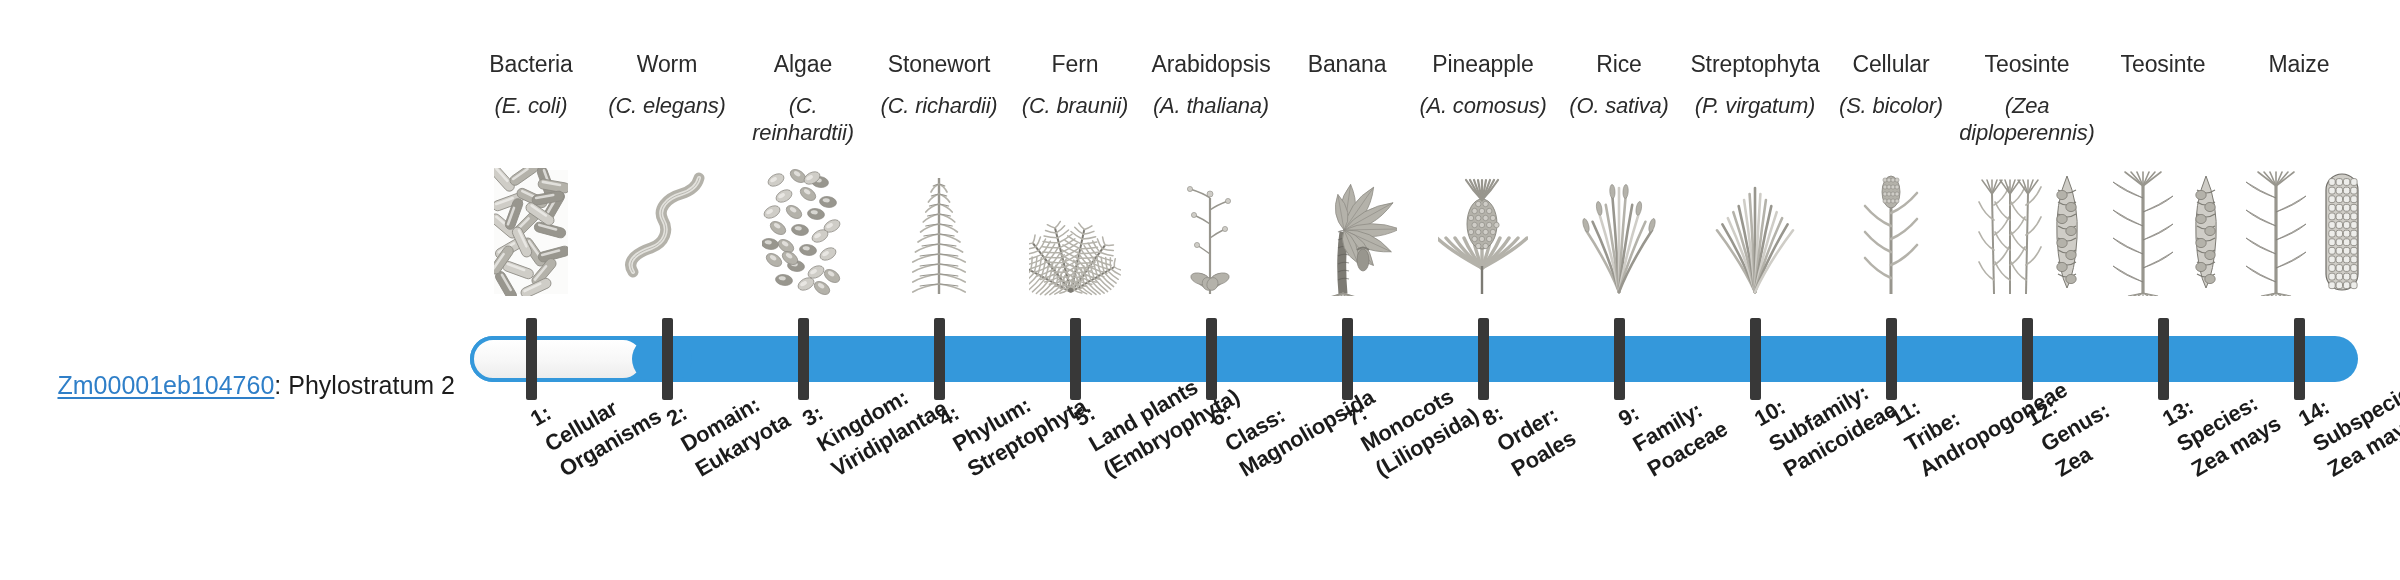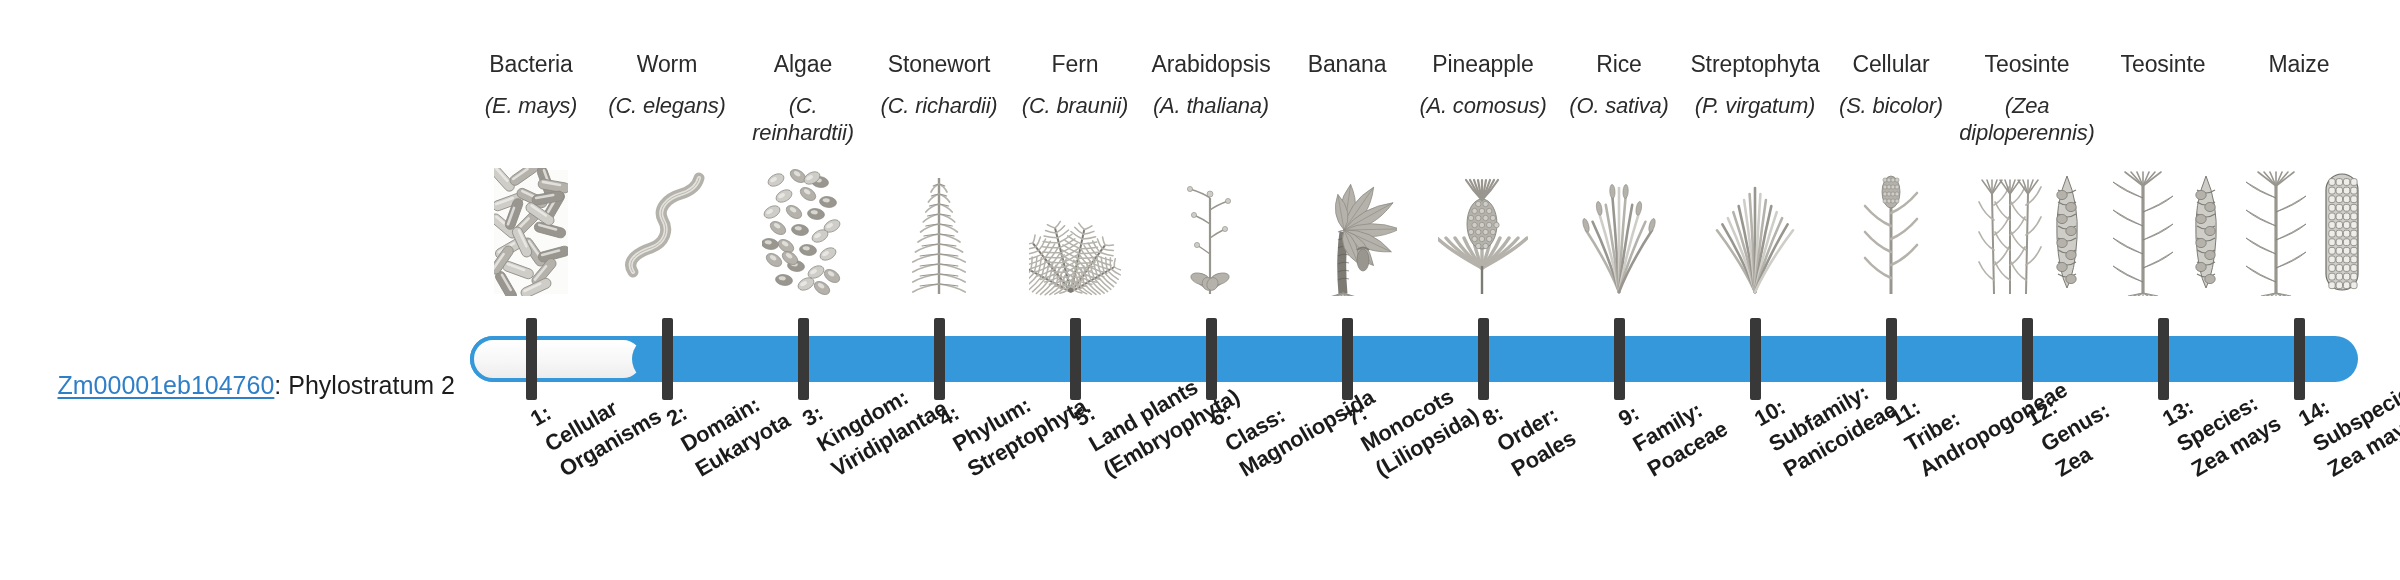--- a/index.html
+++ b/index.html
@@ -235,21 +235,21 @@
             <rect x="-13" y="-3.4" width="20" height="2.6" rx="1.3" fill="#f0efec" opacity="0.75"></rect>
           </g>
           <g transform="translate(28,74) rotate(65)">
             <rect x="-16" y="-5" width="32" height="10" rx="5" fill="#cfcdc7" stroke="#8d8b84" stroke-width="0.8"></rect>
             <rect x="-13" y="-3.4" width="20" height="2.6" rx="1.3" fill="#f0efec" opacity="0.75"></rect>
           </g>
         </svg>
       </div>
       <div class="col" style="left:531px">
         <div class="common">Bacteria</div>
-        <div class="sci">(E. mays)</div>
+        <div class="sci">(E. coli)</div>
       </div>
       <div class="organism" style="left:667px">
         <svg width="96" height="128" viewBox="0 0 96 128">
           <path d="M14 104 C6 92 20 84 32 80 C46 75 50 62 44 52 C38 41 48 30 62 26 C72 23 78 18 80 10" fill="none" stroke="#b4b2aa" stroke-width="11" stroke-linecap="round"></path>
           <path d="M14 104 C6 92 20 84 32 80 C46 75 50 62 44 52 C38 41 48 30 62 26 C72 23 78 18 80 10" fill="none" stroke="#efeeea" stroke-width="4" stroke-linecap="round" opacity="0.8"></path>
           <path d="M14 104 C6 92 20 84 32 80 C46 75 50 62 44 52 C38 41 48 30 62 26 C72 23 78 18 80 10" fill="none" stroke="#8e8c85" stroke-width="0.9" stroke-linecap="round" opacity="0.55"></path>
         </svg>
       </div>
       <div class="col" style="left:667px">
         <div class="common">Worm</div>

